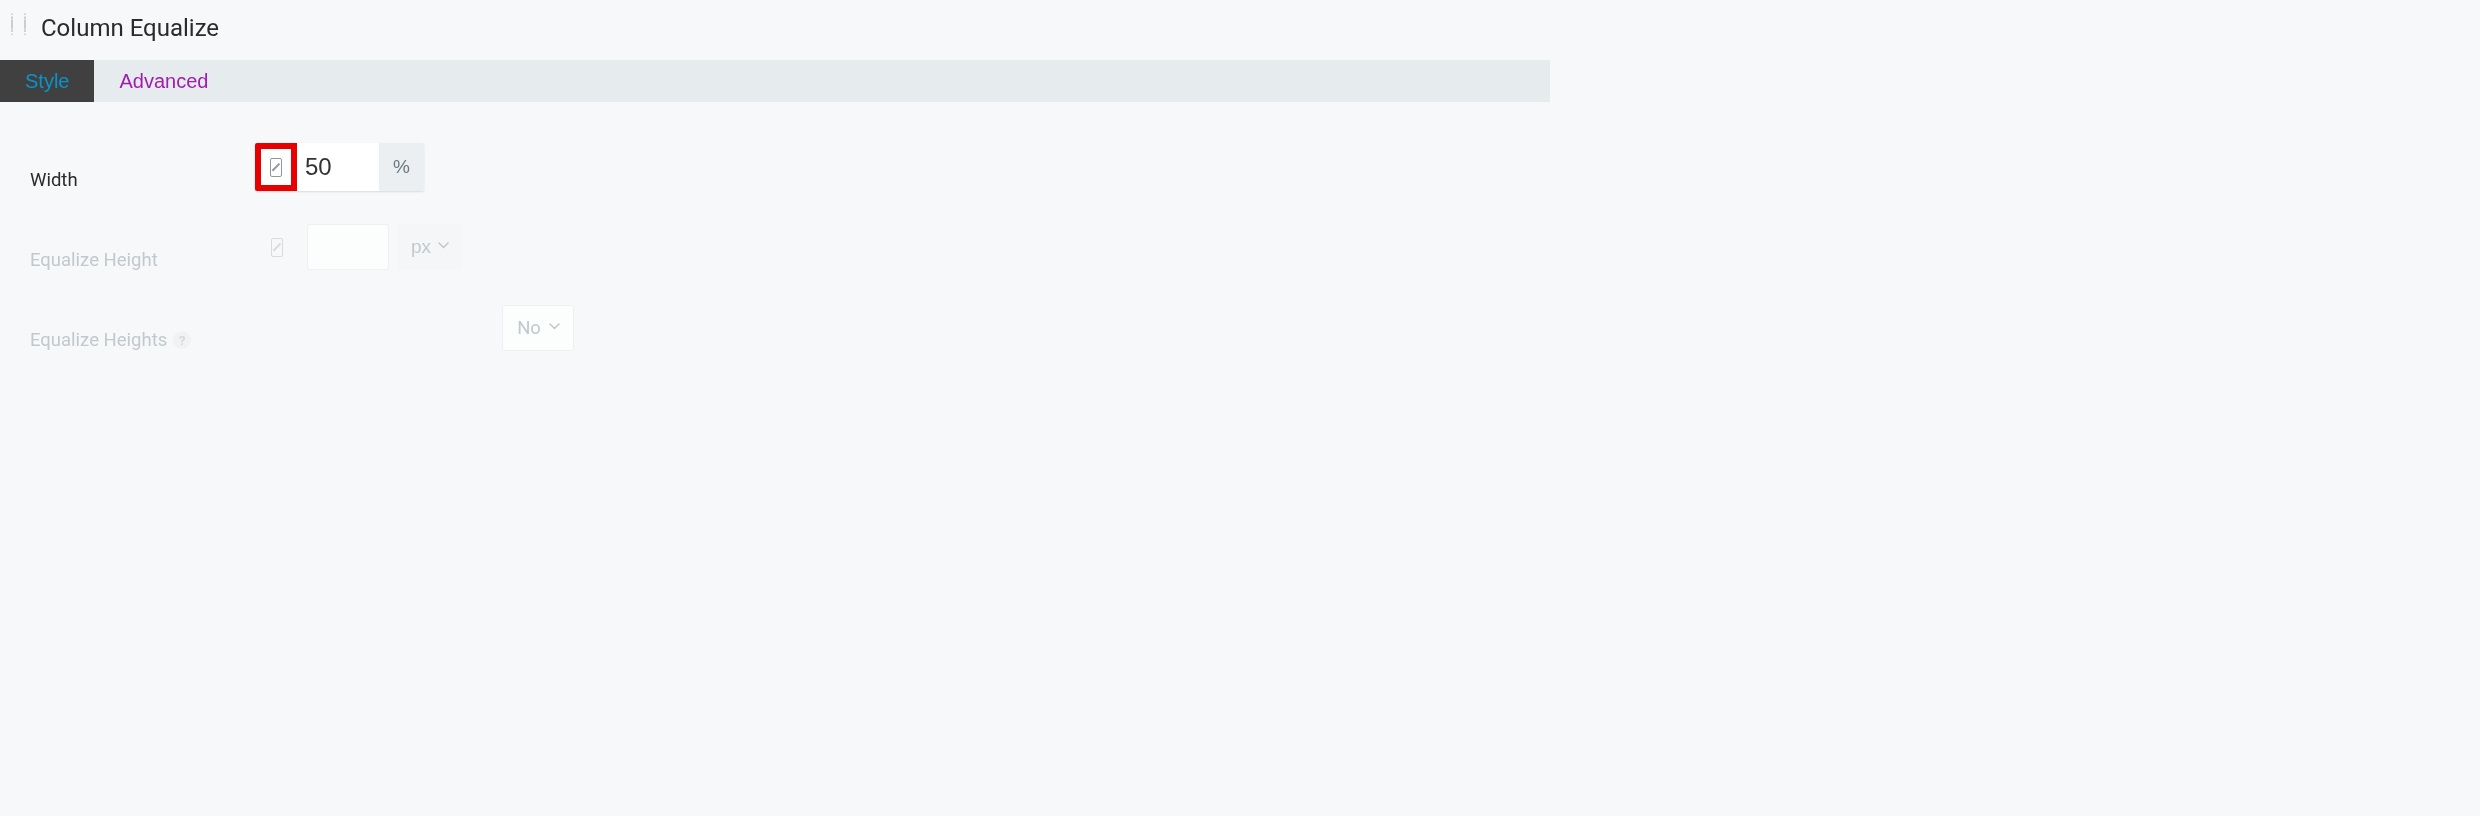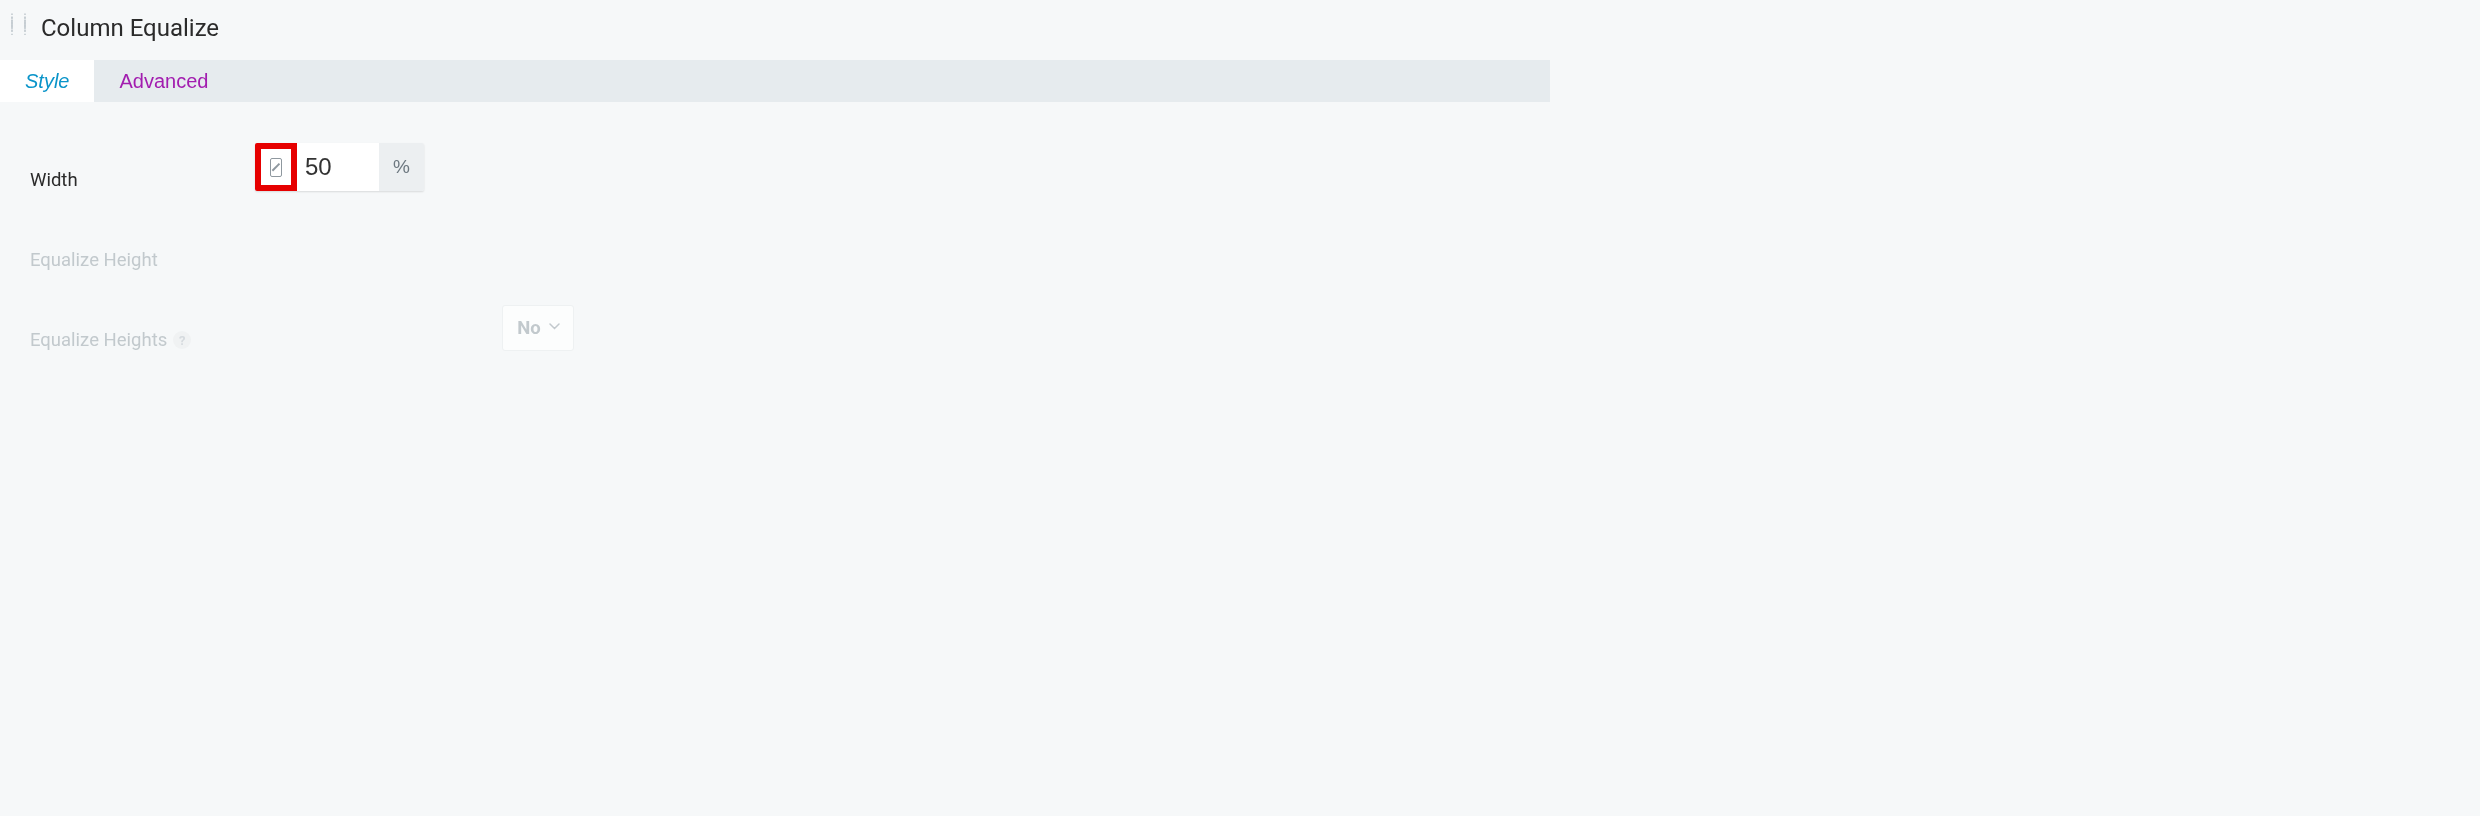--- a/index.html
+++ b/index.html
@@ -47,23 +47,22 @@
       align-items: center;
       padding: 0 25px;
       height: 100%;
       font-size: 20px;
       color: #a21caf;
       cursor: pointer;
       border: none;
       background: transparent;
     }
     .tab.active {
-      background: #ffffff;
+      background: #404040;
       color: #0a94c9;
-      font-style: italic;
     }
     .body {
       padding: 35px 30px 30px 30px;
     }
     .row {
       display: flex;
       align-items: flex-end;
       min-height: 54px;
       margin-bottom: 26px;
     }
@@ -174,21 +173,20 @@
       height: 46px;
       width: 72px;
       background: #fcfdfd;
       border: 1px solid #eef1f2;
       border-radius: 3px;
       display:flex;align-items:center;justify-content:center;
       gap:8px;
       font-size:18.5px;
       color:#c2c9cd;
       cursor:pointer;
-      font-weight:bold;
     }
     .help-icon {
       width: 18px;
       height: 18px;
       border-radius: 50%;
       background: #e7ebed;
       color: #bfc7cc;
       display: inline-flex;
       align-items: center;
       justify-content: center;
@@ -231,20 +229,34 @@
           <input class="num-input" value="50" style="">
           <button class="unit-btn">
             <span>%</span>
           </button>
         </div>
       </div>
     </div>
 
     <div class="row faded">
       <div class="label-col">Equalize Height</div>
+      <div class="field-col minh-group">
+        <div class="minh-device">
+          <span class="phone-icon"></span>
+        </div>
+        <input class="minh-input" value="" style="">
+        <button class="minh-unit">
+          <span>px</span>
+          <span class="chev">
+            <svg width="11" height="7" viewBox="0 0 11 7">
+                <path d="M1 1l4.5 4.5L10 1" stroke="#c2c9cd" stroke-width="1.5" fill="none" stroke-linecap="round"></path>
+              </svg>
+          </span>
+        </button>
+      </div>
     </div>
 
     <div class="row faded">
       <div class="label-col">
         <span>Equalize Heights</span>
         <span class="help-icon">?</span>
       </div>
       <div class="field-col eqrow">
         <div class="select">
           <span>No</span>

